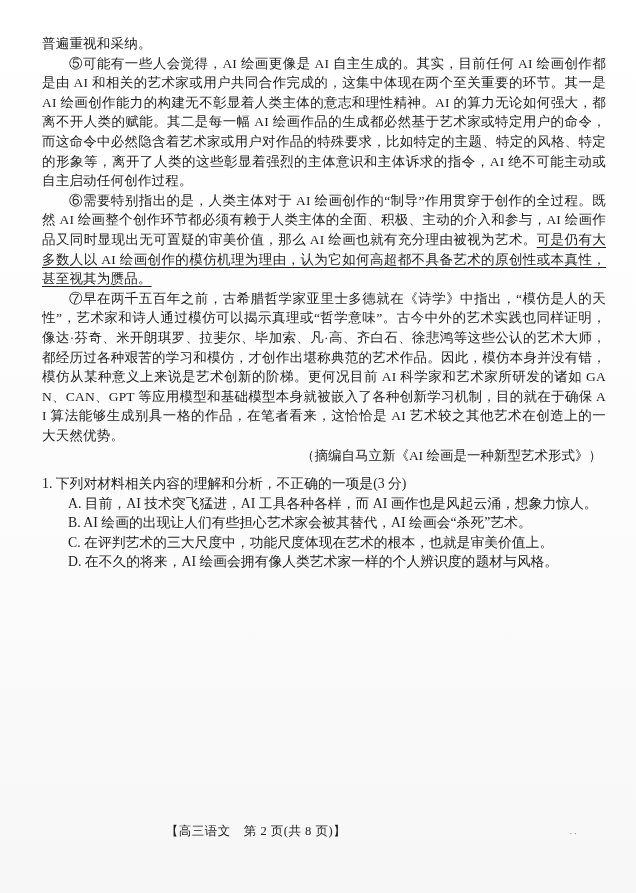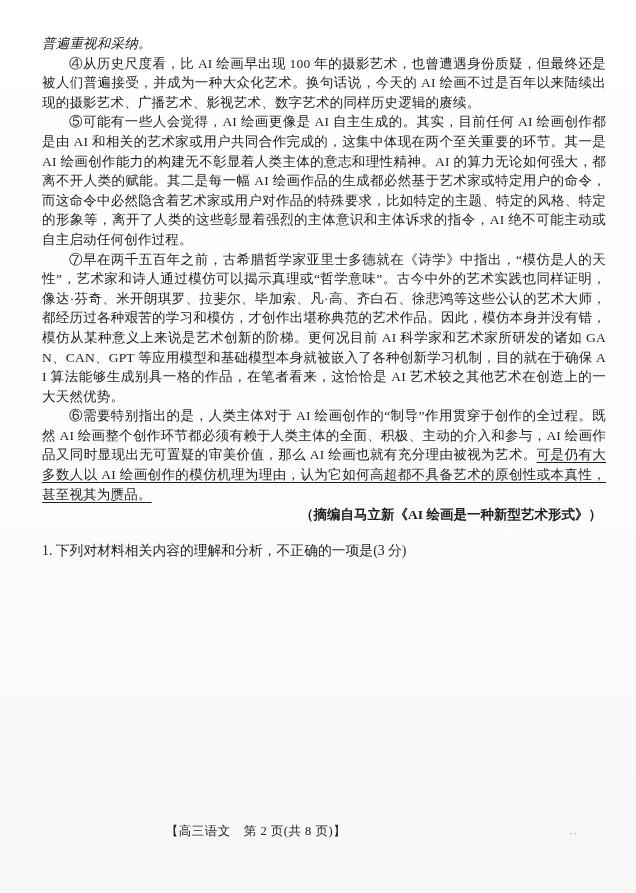--- a/index.html
+++ b/index.html
@@ -20,35 +20,34 @@
   }
   .passage p.para {
     margin: 0;
     font-size: 13.5px;
     line-height: 19.6px;
     text-align: justify;
     text-indent: 2em;
     letter-spacing: 0.2px;
     word-break: break-all;
   }
-  .passage p.para.no-indent { text-indent: 0; font-style: italic; }
+  .passage p.para.no-indent { text-indent: 0; }
   .passage .u {
     text-decoration: underline;
     text-underline-offset: 3px;
     text-decoration-thickness: 1px;
   }
   .attribution {
     margin: 1px 0 0 0;
     font-size: 13.5px;
     line-height: 20px;
     text-align: right;
     padding-right: 4px;
-    font-weight: bold;
   }
-  .question { margin-top: 16px; }
+  .question { margin-top: 8px; }
   .question .stem {
     margin: 0;
     font-size: 13.8px;
     line-height: 19.5px;
     text-align: justify;
   }
   .question p.option {
     margin: 0;
     padding-left: 26px;
     font-size: 13.8px;
@@ -77,30 +76,35 @@
   }
 </style>
 </head>
 <body>
 
 <div class="page">
 
   <div class="passage">
     <div>
         <p class="para no-indent"><span class="">普遍重视和采纳。</span></p>
-        <p class="para"><span class="">④从历史尺度看，比 AI 绘画早出现 100 年的摄影艺术，也曾遭遇身份质疑，但最终还是被人们普遍接受，并成为一种大众化艺术。换句话说，今天的 AI 绘画不过是百年以来陆续出现的摄影艺术、广播艺术、影视艺术、数字艺术的同样历史逻辑的赓续。</span></p>
         <p class="para"><span class="">⑤可能有一些人会觉得，AI 绘画更像是 AI 自主生成的。其实，目前任何 AI 绘画创作都是由 AI 和相关的艺术家或用户共同合作完成的，这集中体现在两个至关重要的环节。其一是 AI 绘画创作能力的构建无不彰显着人类主体的意志和理性精神。AI 的算力无论如何强大，都离不开人类的赋能。其二是每一幅 AI 绘画作品的生成都必然基于艺术家或特定用户的命令，而这命令中必然隐含着艺术家或用户对作品的特殊要求，比如特定的主题、特定的风格、特定的形象等，离开了人类的这些彰显着强烈的主体意识和主体诉求的指令，AI 绝不可能主动或自主启动任何创作过程。</span></p>
+        <p class="para"><span class="">⑥需要特别指出的是，人类主体对于 AI 绘画创作的“制导”作用贯穿于创作的全过程。既然 AI 绘画整个创作环节都必须有赖于人类主体的全面、积极、主动的介入和参与，AI 绘画作品又同时显现出无可置疑的审美价值，那么 AI 绘画也就有充分理由被视为艺术。</span><span class="u">可是仍有大多数人以 AI 绘画创作的模仿机理为理由，认为它如何高超都不具备艺术的原创性或本真性，甚至视其为赝品。</span></p>
         <p class="para"><span class="">⑦早在两千五百年之前，古希腊哲学家亚里士多德就在《诗学》中指出，“模仿是人的天性”，艺术家和诗人通过模仿可以揭示真理或“哲学意味”。古今中外的艺术实践也同样证明，像达·芬奇、米开朗琪罗、拉斐尔、毕加索、凡·高、齐白石、徐悲鸿等这些公认的艺术大师，都经历过各种艰苦的学习和模仿，才创作出堪称典范的艺术作品。因此，模仿本身并没有错，模仿从某种意义上来说是艺术创新的阶梯。更何况目前 AI 科学家和艺术家所研发的诸如 GAN、CAN、GPT 等应用模型和基础模型本身就被嵌入了各种创新学习机制，目的就在于确保 AI 算法能够生成别具一格的作品，在笔者看来，这恰恰是 AI 艺术较之其他艺术在创造上的一大天然优势。</span></p>
-        <p class="para"><span class="">⑥需要特别指出的是，人类主体对于 AI 绘画创作的“制导”作用贯穿于创作的全过程。既然 AI 绘画整个创作环节都必须有赖于人类主体的全面、积极、主动的介入和参与，AI 绘画作品又同时显现出无可置疑的审美价值，那么 AI 绘画也就有充分理由被视为艺术。</span><span class="u">可是仍有大多数人以 AI 绘画创作的模仿机理为理由，认为它如何高超都不具备艺术的原创性或本真性，甚至视其为赝品。</span></p>
       </div>
     <p class="attribution">（摘编自马立新《AI 绘画是一种新型艺术形式》）</p>
   </div>
 
   <div class="question">
     <p class="stem">1. 下列对材料相关内容的理解和分析，不正确的一项是(3 分)</p>
+    <div>
+        <p class="option">A. 目前，AI 技术突飞猛进，AI 工具各种各样，而 AI 画作也是风起云涌，想象力惊人。</p>
+        <p class="option">B. AI 绘画的出现让人们有些担心艺术家会被其替代，AI 绘画会“杀死”艺术。</p>
+        <p class="option">C. 在评判艺术的三大尺度中，功能尺度体现在艺术的根本，也就是审美价值上。</p>
+        <p class="option">D. 在不久的将来，AI 绘画会拥有像人类艺术家一样的个人辨识度的题材与风格。</p>
+      </div>
   </div>
 
   <div class="footer">
     <span>【高三语文　第 2 页(共 8 页)】</span>
   </div>
 
   <div class="stray-dots">··</div>
 
 </div>
 

